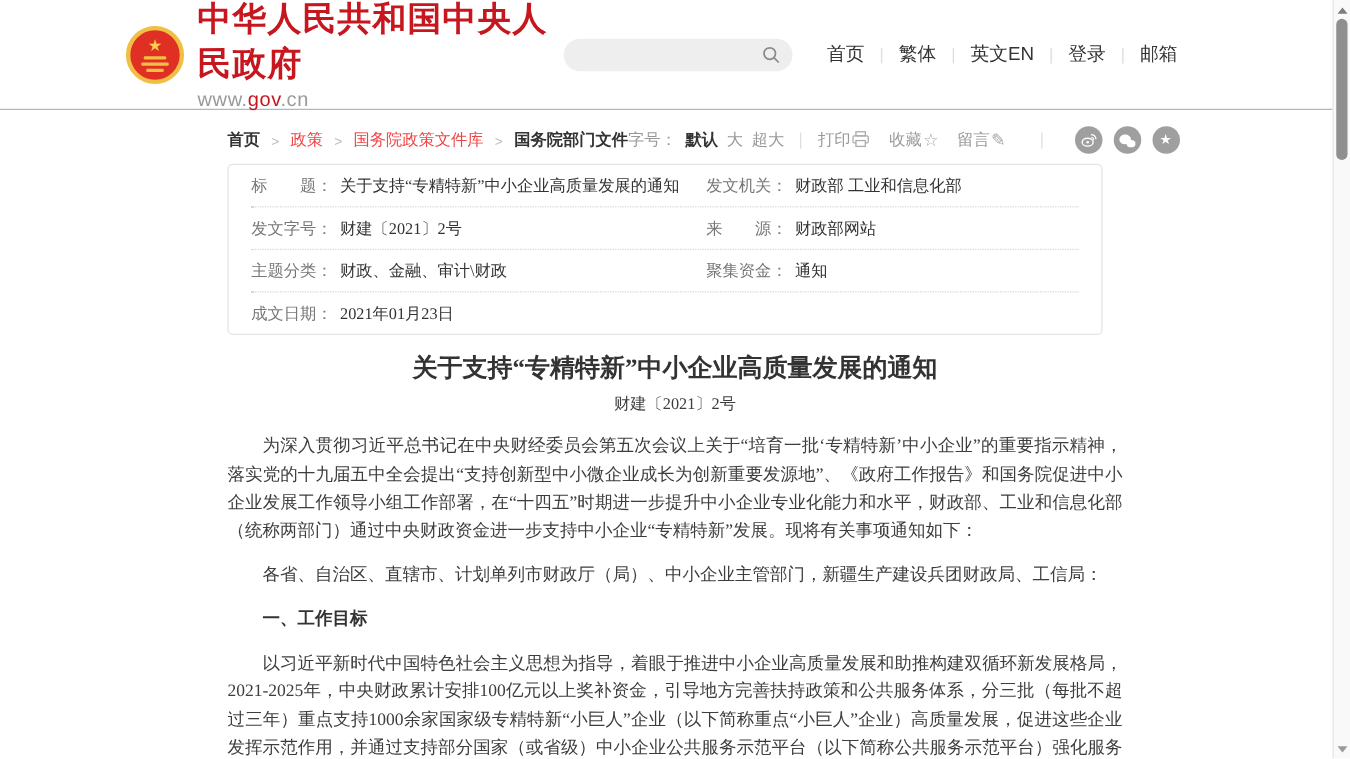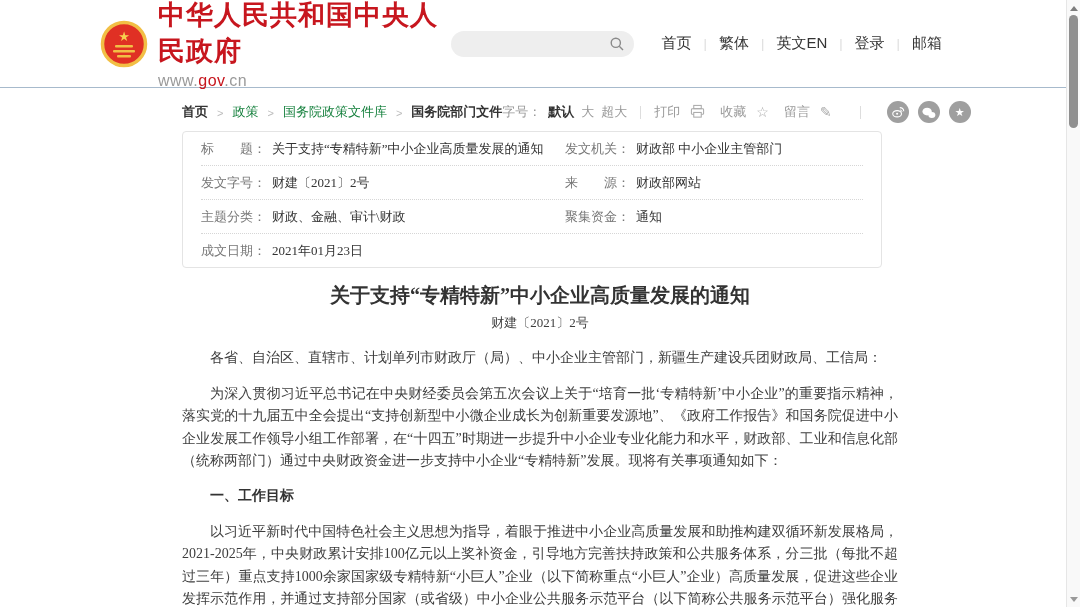--- a/index.html
+++ b/index.html
@@ -21,29 +21,29 @@
   .top-nav{display:flex;align-items:center;font-size:15px;}
   .top-nav .nav-link{color:#333;padding:0 12px;cursor:pointer;white-space:nowrap;}
   .nav-sep{color:#ddd;font-size:13px;}
 
   
   .content{width:716px;margin-left:182px;}
 
   
   .crumb-bar{margin-top:9px;height:30px;display:flex;align-items:center;font-size:13px;color:#666;}
   .crumbs{display:flex;align-items:center;gap:9px;}
-  .crumb{color:#15803d;cursor:pointer;white-space:nowrap;}
+  .crumb{color:#ef4444;cursor:pointer;white-space:nowrap;}
   .crumb.strong{font-weight:700;color:#333;}
   .crumb-sep::before{content:">";color:#bbb;font-size:11px;}
   .page-tools{margin-left:auto;display:flex;align-items:center;padding-right:24px;}
   .fontsize{display:flex;align-items:flex-end;gap:7px;color:#999;white-space:nowrap;}
   .fs-opt{color:#999;cursor:pointer;}
   .fs-opt.selected{color:#333;font-weight:700;}
   .vdiv{width:1px;height:13px;background:#ddd;margin:0 13px;}
-  .tool{display:flex;align-items:center;gap:10px;color:#999;margin-right:15px;cursor:pointer;white-space:nowrap;justify-content:center;}
+  .tool{display:flex;align-items:center;gap:1px;color:#999;margin-right:15px;cursor:pointer;white-space:nowrap;justify-content:center;}
   .tool:last-of-type{margin-right:0;}
   .ticon{color:#aaa;font-size:14px;line-height:1;}
   .social{display:flex;gap:9px;margin-left:13px;}
   .scircle{width:22px;height:22px;border-radius:50%;background:#9f9f9f;display:flex;
            align-items:center;justify-content:center;color:#fff;font-size:11px;cursor:pointer;line-height:0;}
 
   
   .meta-card{margin-top:4px;width:700px;box-sizing:border-box;border:1px solid #e4e4e4;
              border-radius:4px;padding:0 18px;font-size:13px;
              font-family:"Liberation Serif","DejaVu Serif",serif;}
@@ -185,21 +185,21 @@
     </div>
 
     <div class="meta-card">
       <div class="meta-row">
         <div class="meta-cell c1">
             <span class="meta-label">标　　题：</span>
             <span class="meta-value">关于支持“专精特新”中小企业高质量发展的通知</span>
           </div>
         <div class="meta-cell c2">
             <span class="meta-label">发文机关：</span>
-            <span class="meta-value">财政部 中小企业主管部门</span>
+            <span class="meta-value">财政部 工业和信息化部</span>
           </div>
       </div>
       <div class="meta-row">
         <div class="meta-cell c1">
             <span class="meta-label">发文字号：</span>
             <span class="meta-value">财建〔2021〕2号</span>
           </div>
         <div class="meta-cell c2">
             <span class="meta-label">来　　源：</span>
             <span class="meta-value">财政部网站</span>
@@ -223,22 +223,22 @@
         <div class="meta-cell c2">
             <span class="meta-label"></span>
             <span class="meta-value"></span>
           </div>
       </div>
     </div>
 
     <article class="article">
       <h1 class="doc-title">关于支持“专精特新”中小企业高质量发展的通知</h1>
       <div class="doc-num">财建〔2021〕2号</div>
+      <p>为深入贯彻习近平总书记在中央财经委员会第五次会议上关于“培育一批‘专精特新’中小企业”的重要指示精神，落实党的十九届五中全会提出“支持创新型中小微企业成长为创新重要发源地”、《政府工作报告》和国务院促进中小企业发展工作领导小组工作部署，在“十四五”时期进一步提升中小企业专业化能力和水平，财政部、工业和信息化部（统称两部门）通过中央财政资金进一步支持中小企业“专精特新”发展。现将有关事项通知如下：</p>
       <p>各省、自治区、直辖市、计划单列市财政厅（局）、中小企业主管部门，新疆生产建设兵团财政局、工信局：</p>
-      <p>为深入贯彻习近平总书记在中央财经委员会第五次会议上关于“培育一批‘专精特新’中小企业”的重要指示精神，落实党的十九届五中全会提出“支持创新型中小微企业成长为创新重要发源地”、《政府工作报告》和国务院促进中小企业发展工作领导小组工作部署，在“十四五”时期进一步提升中小企业专业化能力和水平，财政部、工业和信息化部（统称两部门）通过中央财政资金进一步支持中小企业“专精特新”发展。现将有关事项通知如下：</p>
       <div class="sec-heading">一、工作目标</div>
       <p>以习近平新时代中国特色社会主义思想为指导，着眼于推进中小企业高质量发展和助推构建双循环新发展格局，2021-2025年，中央财政累计安排100亿元以上奖补资金，引导地方完善扶持政策和公共服务体系，分三批（每批不超过三年）重点支持1000余家国家级专精特新“小巨人”企业（以下简称重点“小巨人”企业）高质量发展，促进这些企业发挥示范作用，并通过支持部分国家（或省级）中小企业公共服务示范平台（以下简称公共服务示范平台）强化服务水平，聚集资金、人才和技术等资源，带动1万家左右中小企业成长为国家级专精特新“小巨人”企业。</p>
     </article>
   </div>
 
   <div class="scrollbar">
     <span class="sb-arrow sb-up">
         <span class="tri-up"></span>
       </span>
     <div class="sb-thumb"></div>

